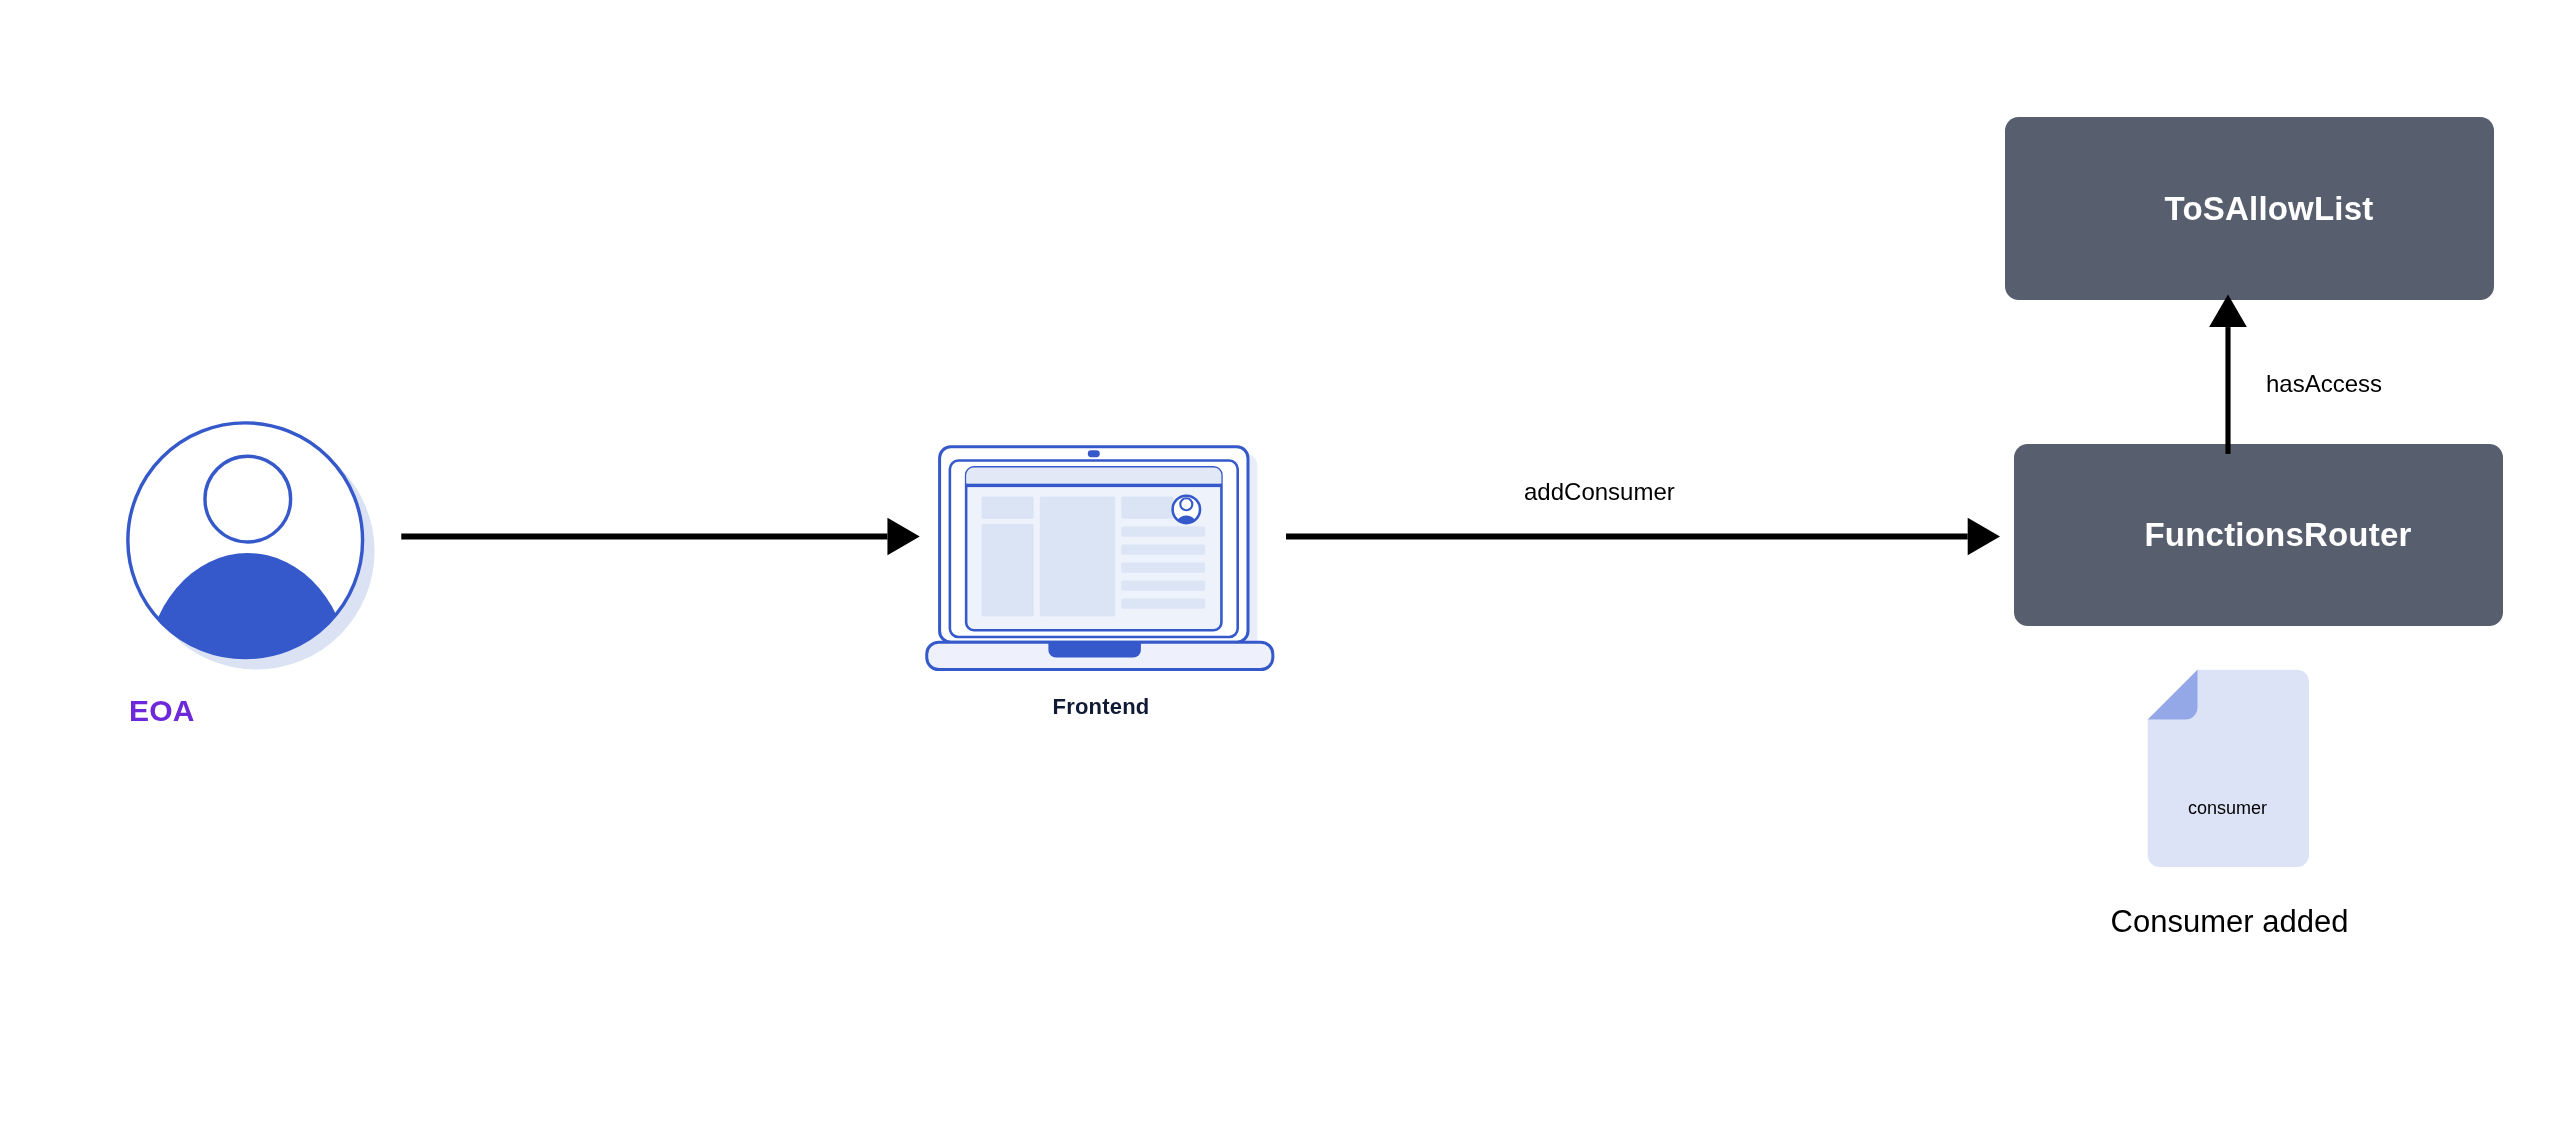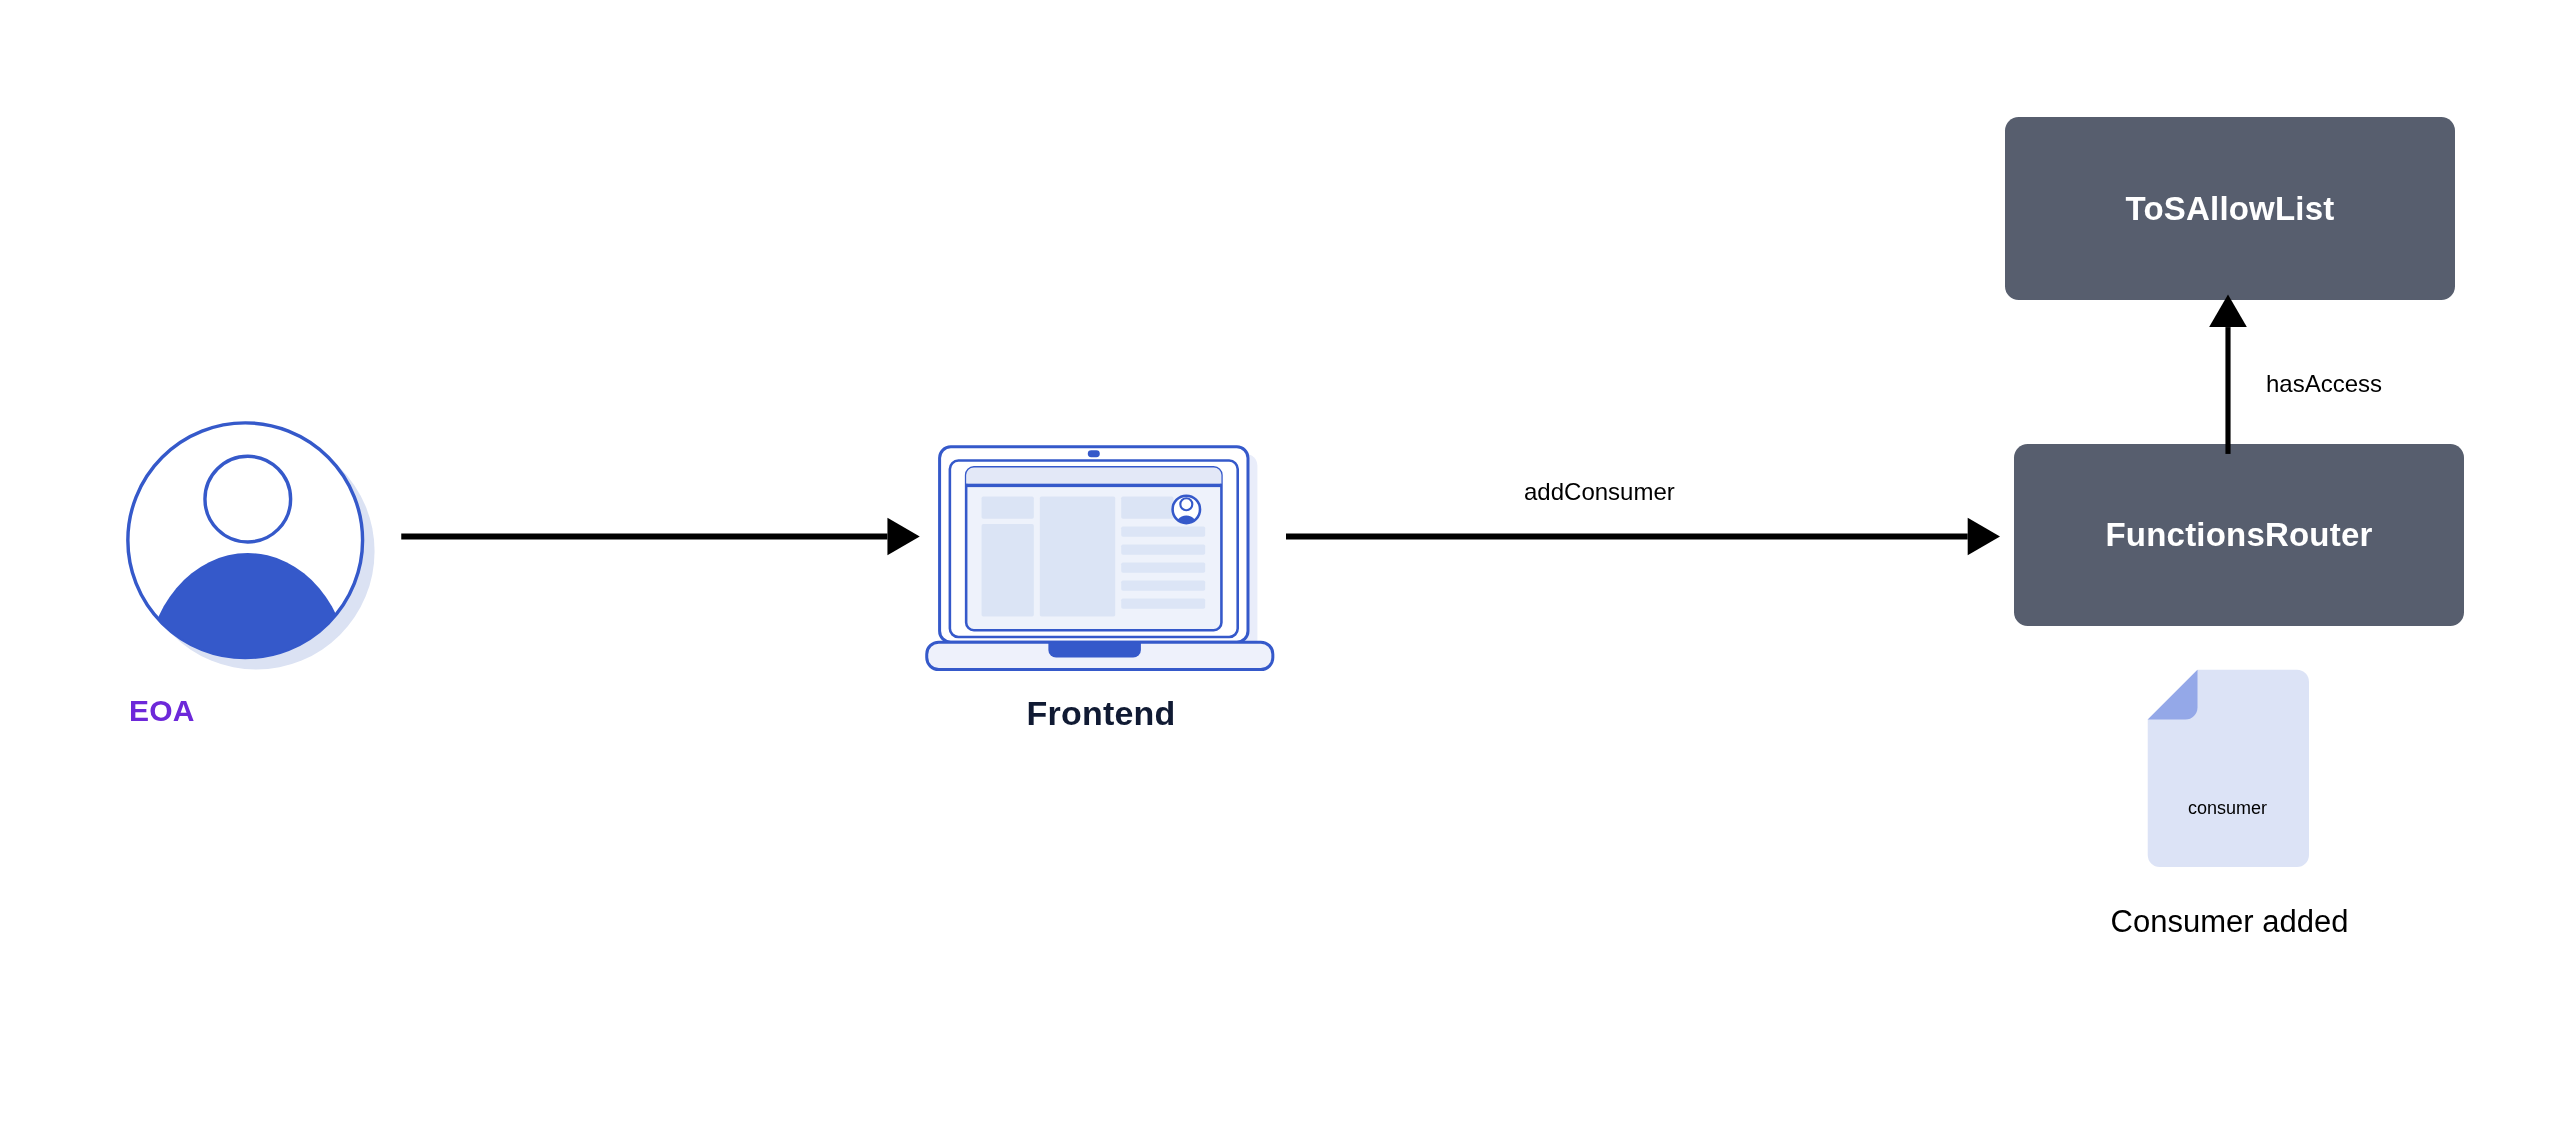--- a/index.html
+++ b/index.html
@@ -36,34 +36,35 @@
   }
 
   
   #frontend-node { left: 904px; top: 411px; width: 394px; height: 343px; }
   #frontend-laptop { position: absolute; left: 8.6px; top: 17px; width: 377px; height: 257px; }
   #frontend-label {
     position: absolute;
     left: 0; top: 283px;
     width: 394px;
     text-align: center;
-    font-size: 34px;
+    font-size: 22px;
     font-weight: bold;
     color: #101a33;
     letter-spacing: 0.2px;
   }
 
   
   .proc-box {
     position: absolute;
     background: #575e6e;
     border-radius: 13.7px;
     display: flex;
     align-items: center;
     justify-content: center;
+    padding-left: 39px;
   }
   .proc-box-label {
     color: #ffffff;
     font-size: 33px;
     font-weight: bold;
     letter-spacing: 0.2px;
     text-align: center;
   }
   #tos-allowlist-box { left: 2005px; top: 117px; width: 450px; height: 183px; }
   #functions-router-box { left: 2005px; top: 444px; width: 450px; height: 182px; margin-left: 9px; }

